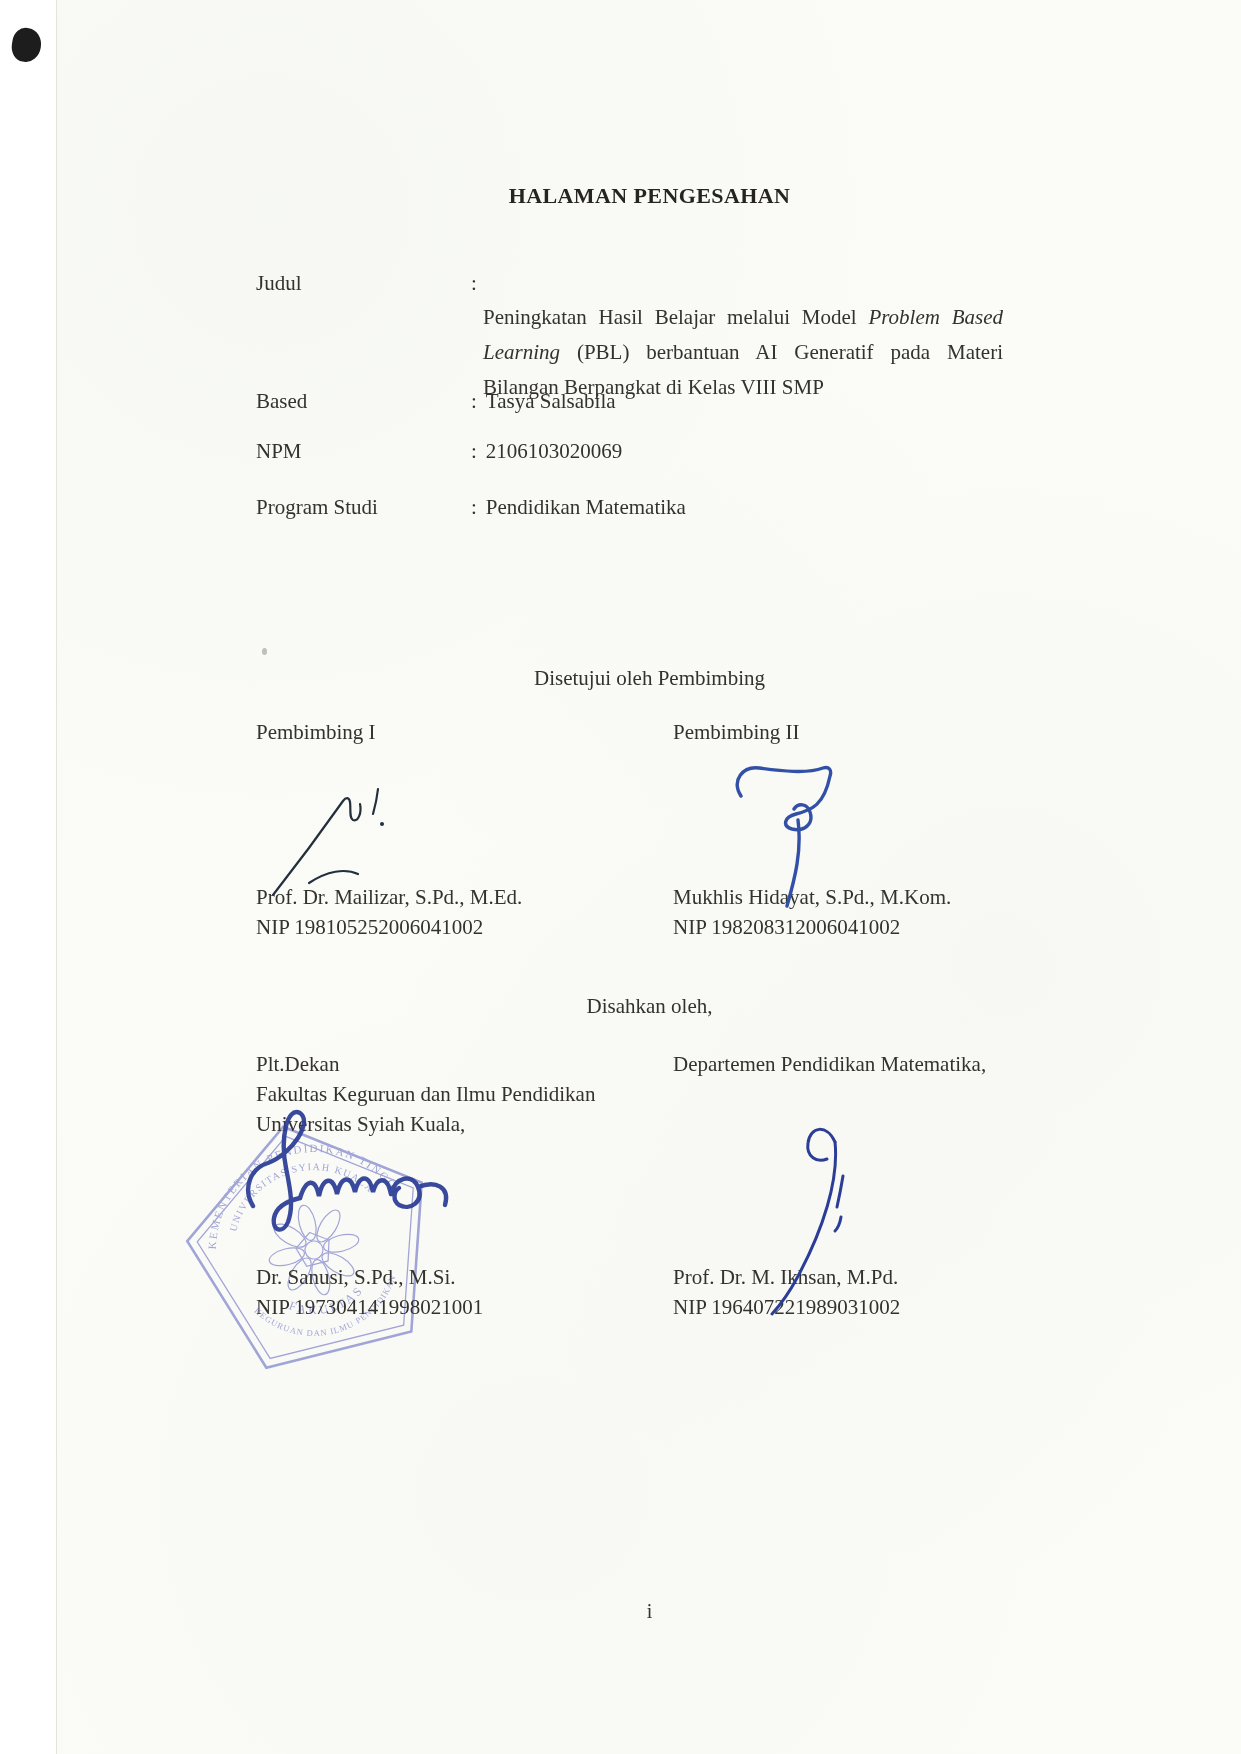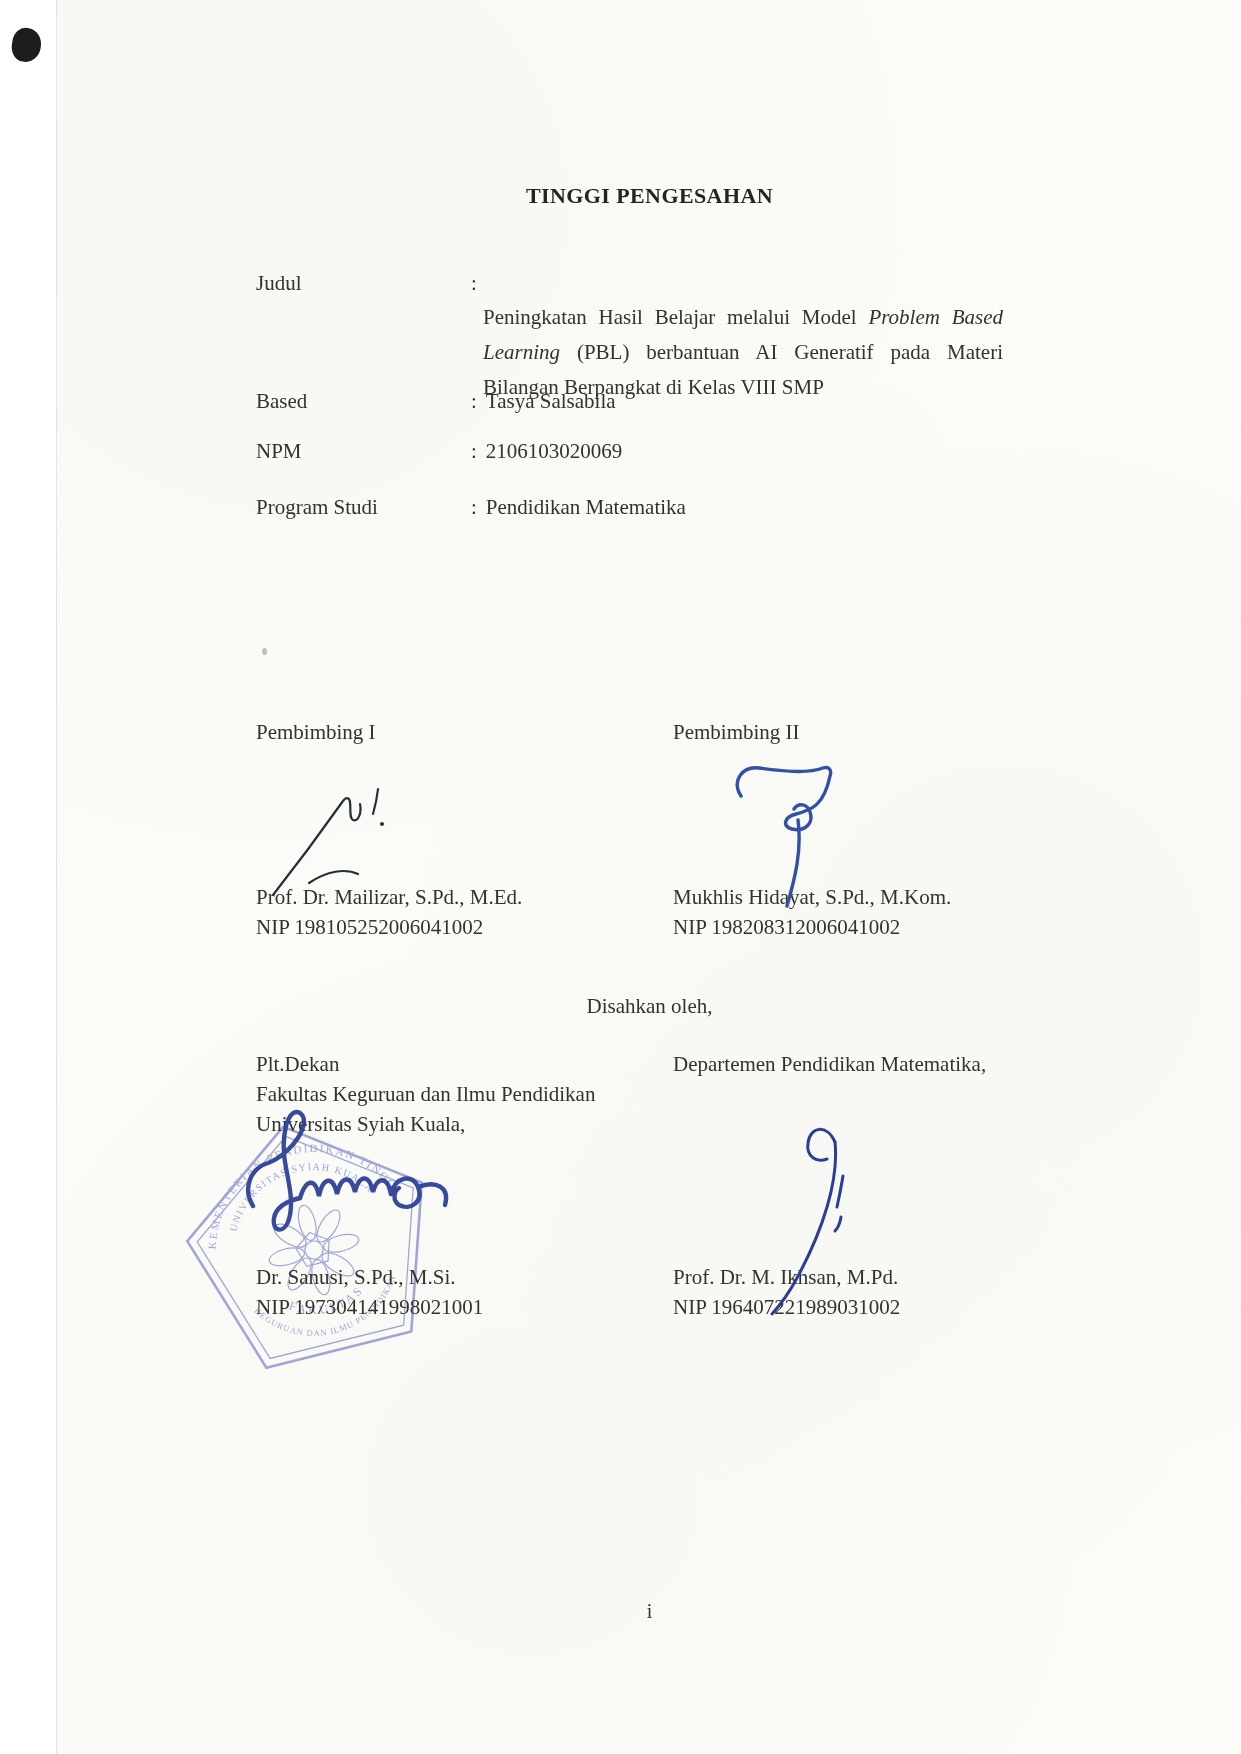--- a/index.html
+++ b/index.html
@@ -47,36 +47,37 @@
   }
   .page-num{top:1600px;font-size:20px;}
 </style>
 </head>
 <body>
 
 <div class="corner-blob"></div>
 
 <div class="page">
 
-  <div class="abs txt doc-title">TINGGI PENGESAHAN</div>
+  <div class="abs txt doc-title">HALAMAN PENGESAHAN</div>
 
   <div class="abs txt label-col" style="top:271px">Judul</div>
   <div class="abs txt colon-col" style="top:271px">:</div>
   <div class="abs txt value-col judul-value" style="top:271px"><span>Peningkatan Hasil Belajar melalui Model </span><i>Problem Based Learning</i><span> (PBL) berbantuan AI Generatif pada Materi Bilangan Berpangkat di Kelas VIII SMP</span></div>
 
   <div class="abs txt label-col" style="top:389px">Based</div>
   <div class="abs txt colon-col" style="top:389px"><span class="inline-colon">:</span><span>Tasya Salsabila</span></div>
 
   <div class="abs txt label-col" style="top:439px">NPM</div>
   <div class="abs txt colon-col" style="top:439px"><span class="inline-colon">:</span><span>2106103020069</span></div>
 
   <div class="abs txt label-col" style="top:495px">Program Studi</div>
   <div class="abs txt colon-col" style="top:495px"><span class="inline-colon">:</span><span>Pendidikan Matematika</span></div>
 
 
+  <div class="abs txt center-row" style="top:666px">Disetujui oleh Pembimbing</div>
 
   <div class="abs txt label-col" style="top:720px">Pembimbing I</div>
   <div class="abs txt right-col" style="top:720px">Pembimbing II</div>
 
   <div class="sig" style="left:210px;top:775px;width:175px;height:125px">
     <svg viewBox="0 0 175 125" fill="none">
       <g stroke="#23303b" stroke-width="2.2" stroke-linecap="round" fill="none">
         <path d="M 6,120 C 28,92 52,60 76,26 C 79,22 82,22 83,27 C 84,34 82,43 86,45 C 91,47 95,38 93,29"></path>
         <path d="M 111,14 C 110,23 108,32 106,39"></path>
         <path d="M 42,108 C 60,96 78,93 91,99"></path>

